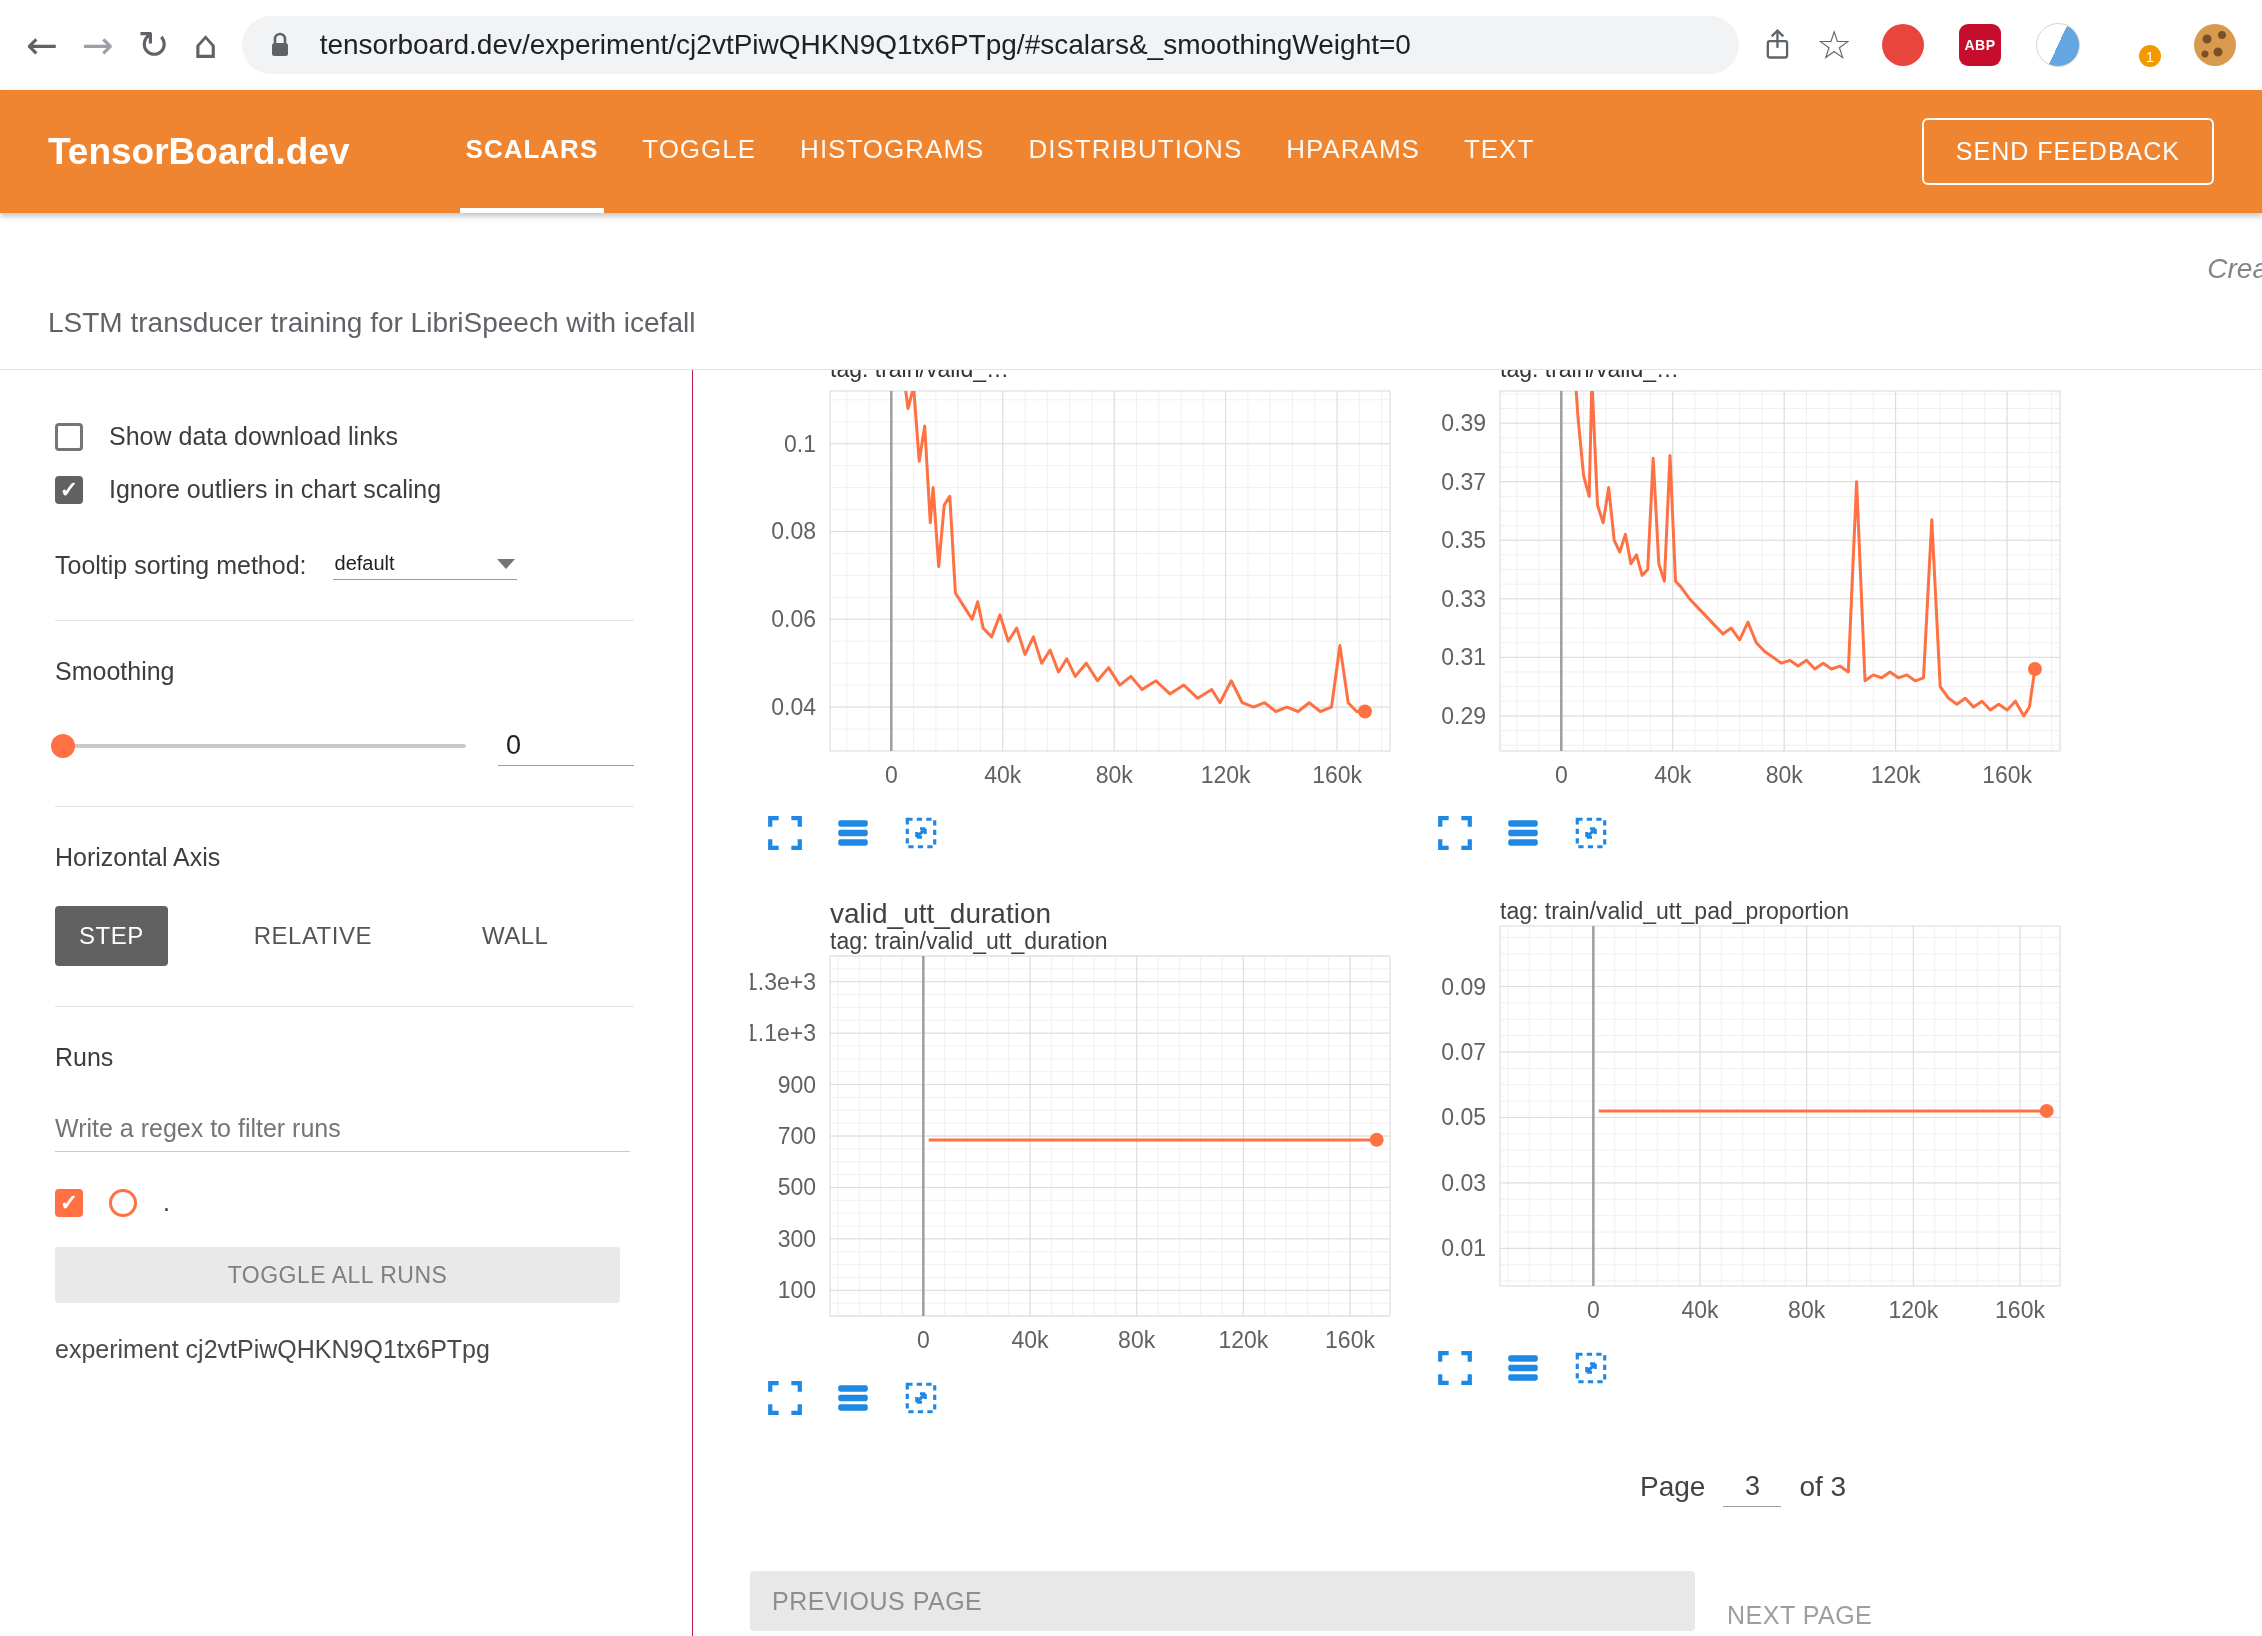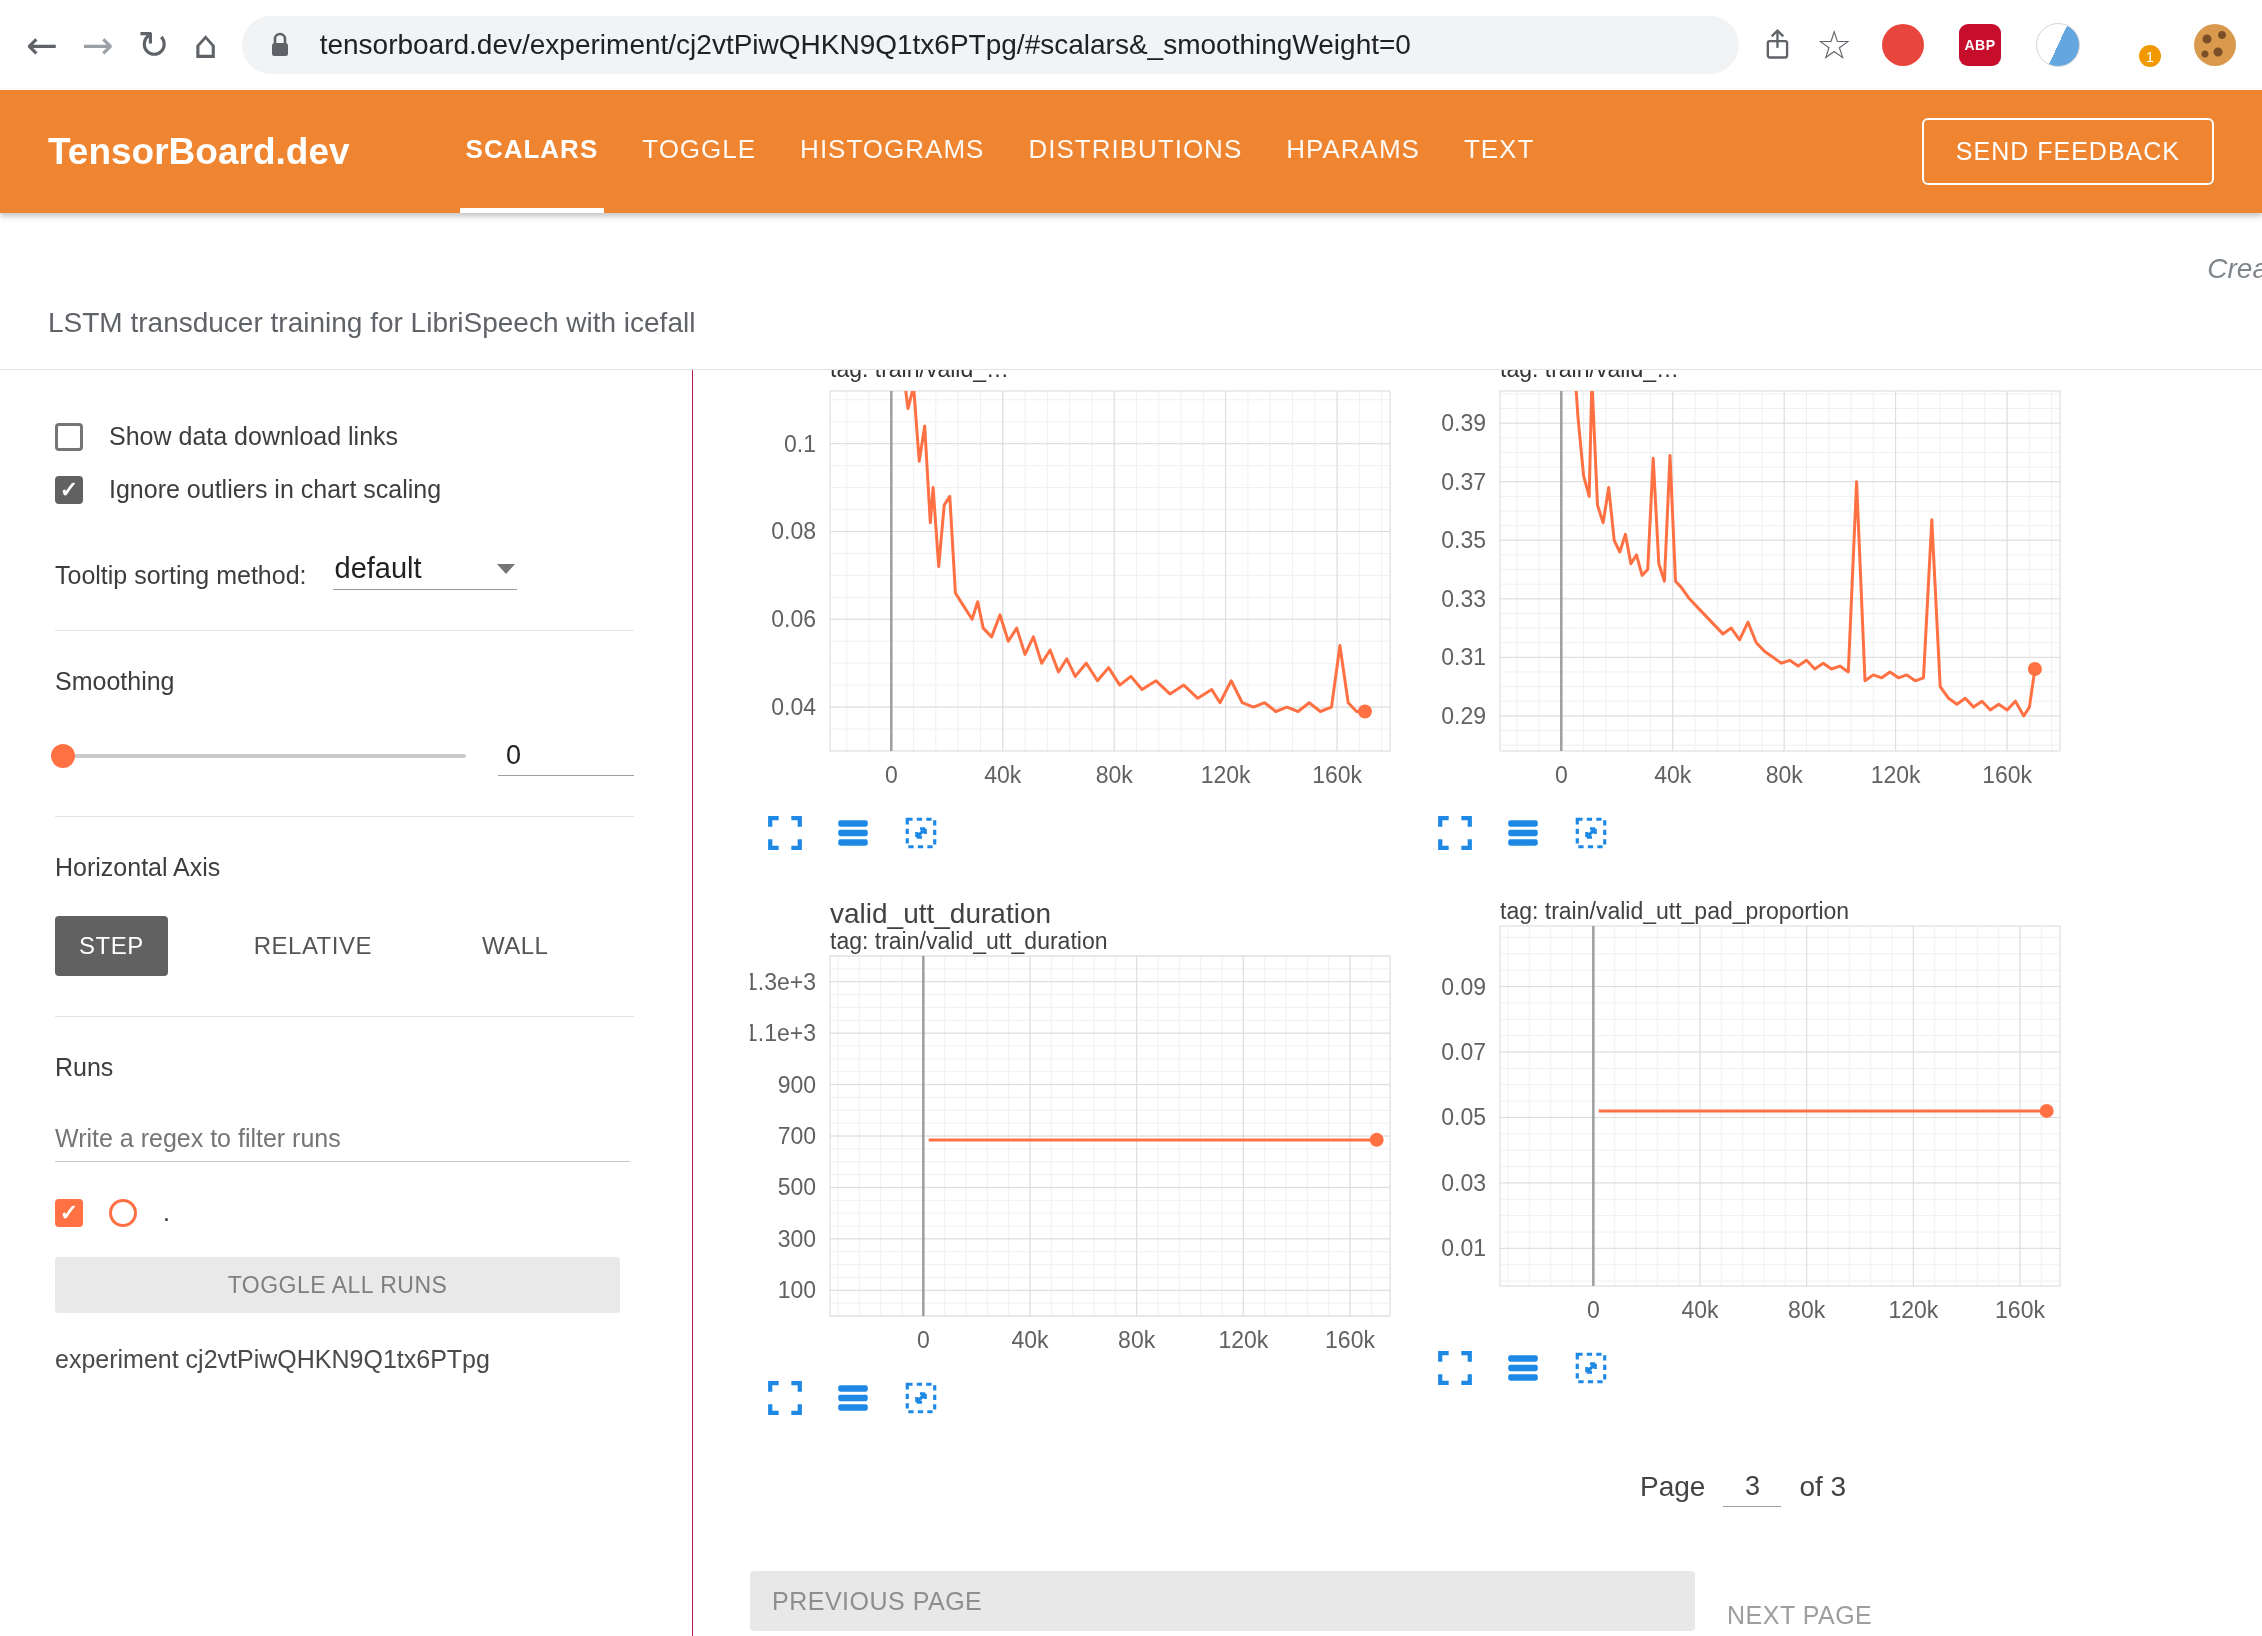--- a/index.html
+++ b/index.html
@@ -45,21 +45,21 @@
   .main{flex:1;padding:0 0 0 57px;box-sizing:border-box;overflow:hidden;}
 
   
   .check-row{display:flex;align-items:center;gap:26px;margin-bottom:24px;}
   .checkbox{width:28px;height:28px;border:3px solid #757575;border-radius:4px;box-sizing:border-box;flex:0 0 28px;cursor:pointer;background:#fff;}
   .checkbox.checked{background:#616161;border-color:#616161;color:#fff;display:flex;align-items:center;justify-content:center;font-size:22px;font-weight:bold;}
   .checkbox.orange{background:#ff7043;border-color:#ff7043;color:#fff;display:flex;align-items:center;justify-content:center;font-size:22px;font-weight:bold;}
   .side-label{font-size:25px;color:#3d3d3d;}
   .tooltip-row{display:flex;align-items:flex-end;gap:26px;margin-top:44px;}
   .dropdown{display:inline-flex;align-items:center;justify-content:space-between;width:180px;border-bottom:1px solid #9a9a9a;padding:4px 2px;cursor:pointer;}
-  .dropdown-value{font-size:29px;color:#212121;}
+  .dropdown-value{font-size:20px;color:#212121;}
   .caret{width:0;height:0;border-left:9px solid transparent;border-right:9px solid transparent;border-top:10px solid #757575;margin-left:12px;}
   .divider{border-top:1px solid #e3e3e3;margin:40px 0 36px 0;}
   .slider-row{display:flex;align-items:center;margin-top:40px;}
   .slider-track{position:relative;width:430px;height:4px;background:#c9c9c9;border-radius:2px;cursor:pointer;}
   .slider-thumb{position:absolute;left:-4px;top:50%;transform:translateY(-50%);width:24px;height:24px;border-radius:50%;background:#ff7043;cursor:pointer;}
   .slider-value{margin-left:32px;width:120px;border:none;border-bottom:1px solid #9e9e9e;font-size:27px;color:#212121;padding:4px 8px;font-family:inherit;outline:none;background:transparent;}
   .axis-buttons{display:flex;gap:62px;align-items:center;margin-top:34px;}
   .axis-btn{font-size:24px;letter-spacing:.5px;color:#555;background:transparent;border:none;padding:16px 24px;cursor:pointer;font-family:inherit;border-radius:4px;}
   .axis-btn.selected{background:#616161;color:#fff;}
   .regex-input{width:575px;border:none;border-bottom:1px solid #c9c9c9;font-size:25px;color:#333;padding:8px 0;margin-top:34px;font-family:inherit;outline:none;background:transparent;}

